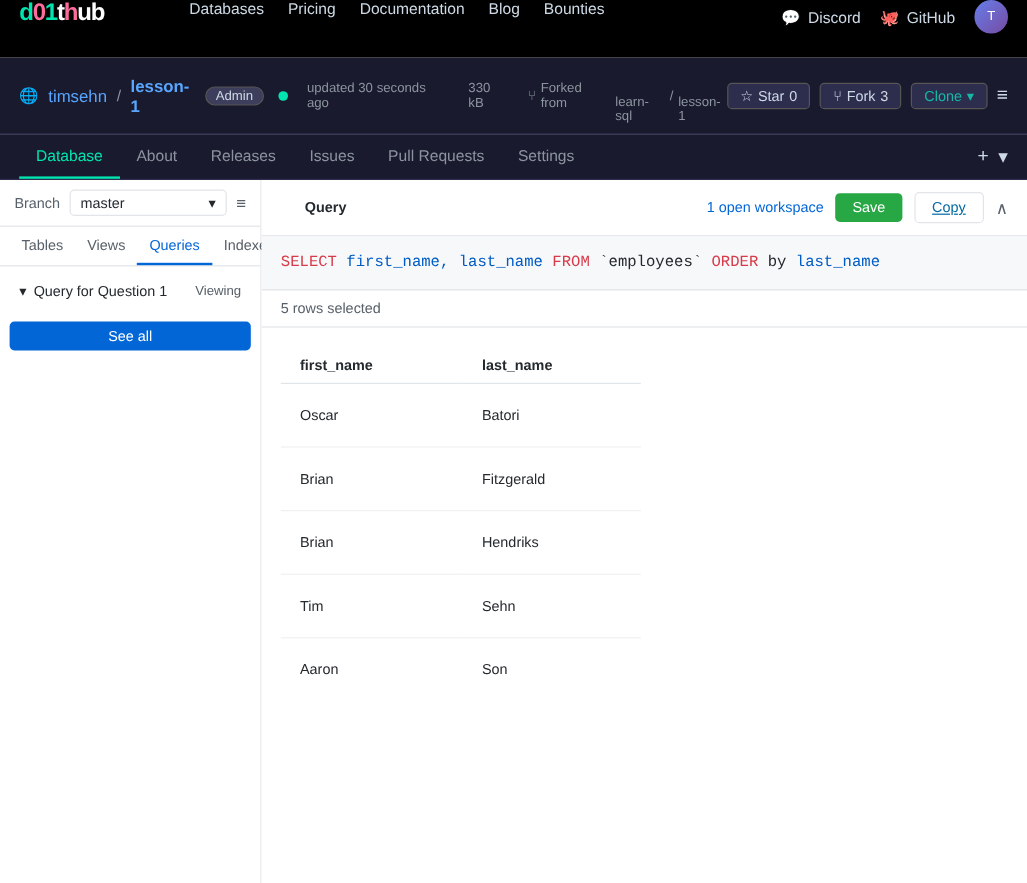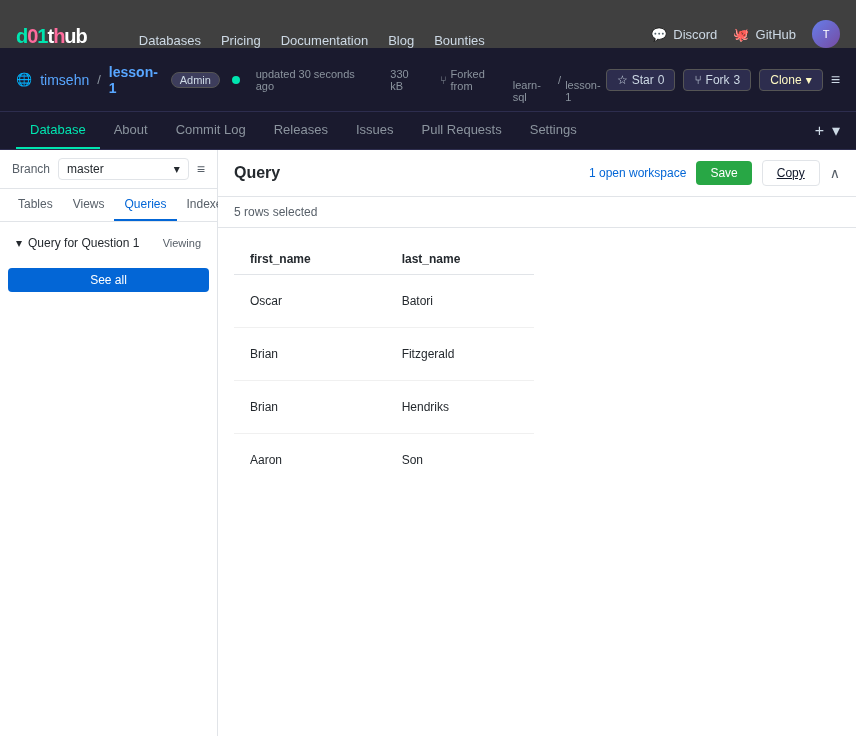--- a/index.html
+++ b/index.html
@@ -1,25 +1,25 @@
 <!DOCTYPE html>
 <html><head>
   <meta charset="utf-8">
   <style>
     * { margin: 0; padding: 0; box-sizing: border-box; }
     body { font-family: -apple-system, BlinkMacSystemFont, 'Segoe UI', sans-serif; font-size: 13px; background: #f6f8fa; color: #24292e; }
 
     
     .top-nav {
-      background: #404040;
-      display: flex;
-      align-items: flex-end;
+      background: #000000;
+      display: flex;
+      align-items: flex-start;
       padding: 0 16px;
       height: 48px;
-      gap: 16px;
+      gap: 35px;
     }
     .logo {
       font-size: 20px;
       font-weight: 800;
       letter-spacing: -1px;
       color: white;
     }
     .logo span.d { color: #00e5b0; }
     .logo span.o { color: #ff6b9d; }
     .logo span.l { color: #00e5b0; }
@@ -76,21 +76,21 @@
       color: #cdd9e5;
       padding: 3px 10px;
       border-radius: 4px;
       font-size: 12px;
       cursor: pointer;
       display: flex; align-items: center; gap: 4px;
     }
     .clone-btn {
       background: #2d2d4e;
       border: 1px solid #555;
-      color: #fef9c3;
+      color: #14b8a6;
       padding: 3px 10px;
       border-radius: 4px;
       font-size: 12px;
       cursor: pointer;
       display: flex; align-items: flex-start; gap: 4px;
     }
     .hamburger-btn {
       background: none; border: none; color: #cdd9e5; cursor: pointer; font-size: 16px;
     }
 
@@ -194,35 +194,35 @@
       flex-direction: column;
       overflow: hidden;
     }
     .query-header {
       display: flex;
       align-items: center;
       justify-content: space-between;
       padding: 10px 16px;
       border-bottom: 1px solid #e1e4e8;
     }
-    .query-title { font-size: 16px; font-weight: 600; }
+    .query-title { font-size: 12px; font-weight: 600; margin-left: 20px; }
     .query-header-right { display: flex; align-items: center; gap: 10px; justify-content: flex-end; }
     .workspace-link { color: #0366d6; font-size: 12px; cursor: pointer; }
     .save-btn {
       background: #28a745;
       color: white;
       border: none;
       border-radius: 4px;
       padding: 5px 14px;
       font-size: 12px;
       cursor: pointer;
     }
     .copy-btn {
       background: white;
-      color: #0f172a;
+      color: #0369a1;
       border: 1px solid #e1e4e8;
       border-radius: 4px;
       padding: 5px 14px;
       font-size: 12px;
       cursor: pointer;
       text-decoration: underline;
     }
     .collapse-btn { background: none; border: none; cursor: pointer; color: #586069; font-size: 14px; }
 
     .sql-area {
@@ -330,21 +330,20 @@
       <span>▾</span>
     </button>
     <button class="hamburger-btn">≡</button>
   </div>
 </div>
 
 <div class="repo-tabs">
   <div class="repo-tabs-left">
     <div class="repo-tab active">Database</div>
     <div class="repo-tab">About</div>
-    <div class="repo-tab">Commit Log</div>
     <div class="repo-tab">Releases</div>
     <div class="repo-tab">Issues</div>
     <div class="repo-tab">Pull Requests</div>
     <div class="repo-tab">Settings</div>
   </div>
   <div class="repo-tabs-right">
     <button class="add-btn">+</button>
     <button class="add-btn">▾</button>
   </div>
 </div>
@@ -380,20 +379,29 @@
 
   <div class="content">
     <div class="query-header">
       <span class="query-title">Query</span>
       <div class="query-header-right">
         <span class="workspace-link">1 open workspace</span>
         <button class="save-btn">Save</button>
         <button class="copy-btn">Copy</button>
         <button class="collapse-btn">∧</button>
       </div>
+    </div>
+    <div class="sql-area">
+      <span class="sql-kw">SELECT</span>
+      <span class="sql-col"> first_name, last_name </span>
+      <span class="sql-kw">FROM</span>
+      <span class="sql-tbl"> `employees` </span>
+      <span class="sql-kw">ORDER</span>
+      <span style="color:#24292e;"> by </span>
+      <span class="sql-col">last_name</span>
     </div>
     <div class="results-bar">
       <span>5 rows selected</span>
     </div>
     <div class="table-container">
       <table class="results-table">
         <thead>
           <tr>
             <th>first_name</th>
             <th>last_name</th>
@@ -406,20 +414,24 @@
             </tr>
             <tr>
               <td>Brian</td>
               <td>Fitzgerald</td>
             </tr>
             <tr>
               <td>Brian</td>
               <td>Hendriks</td>
             </tr>
             <tr>
+              <td>Tim</td>
+              <td>Sehn</td>
+            </tr>
+            <tr>
               <td>Aaron</td>
               <td>Son</td>
             </tr>
           </tbody>
       </table>
     </div>
   </div>
 </div>
 
 </body></html>

